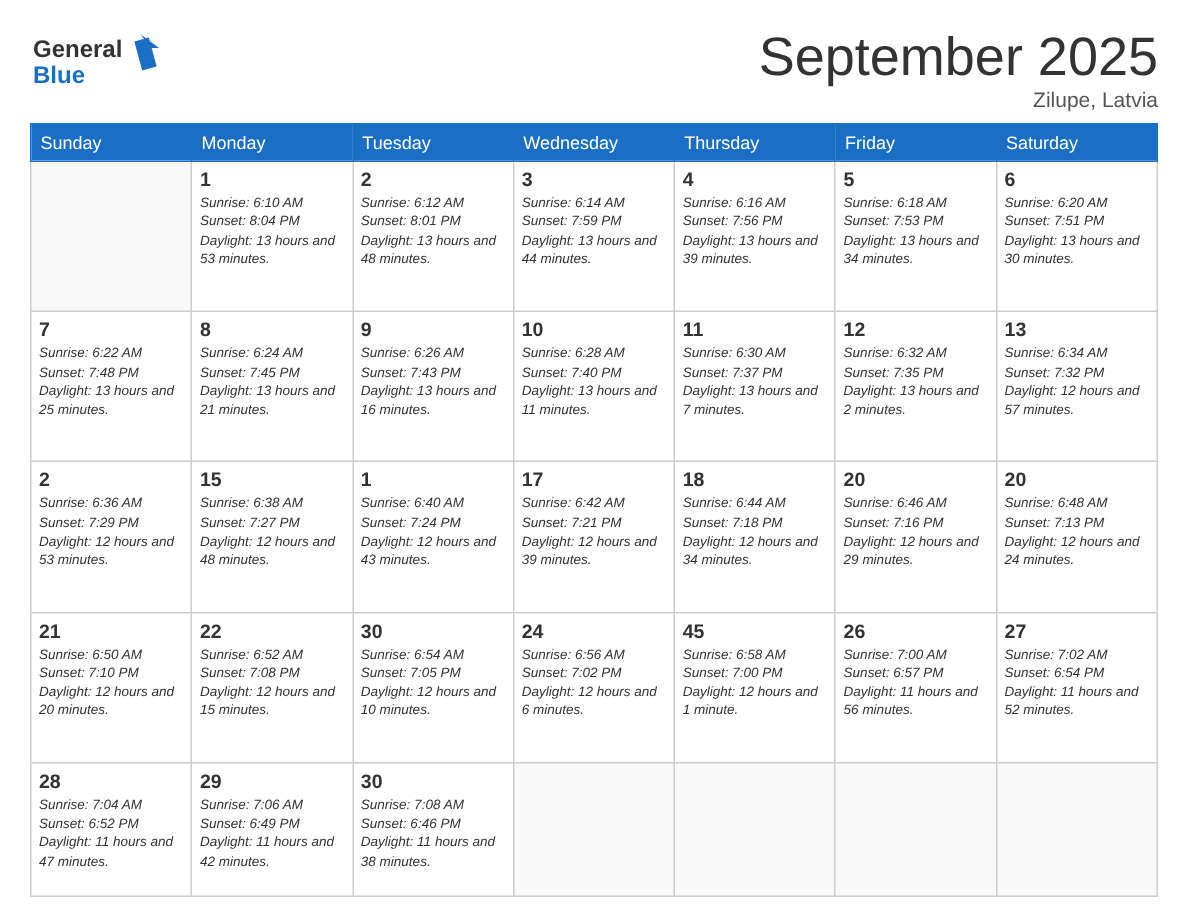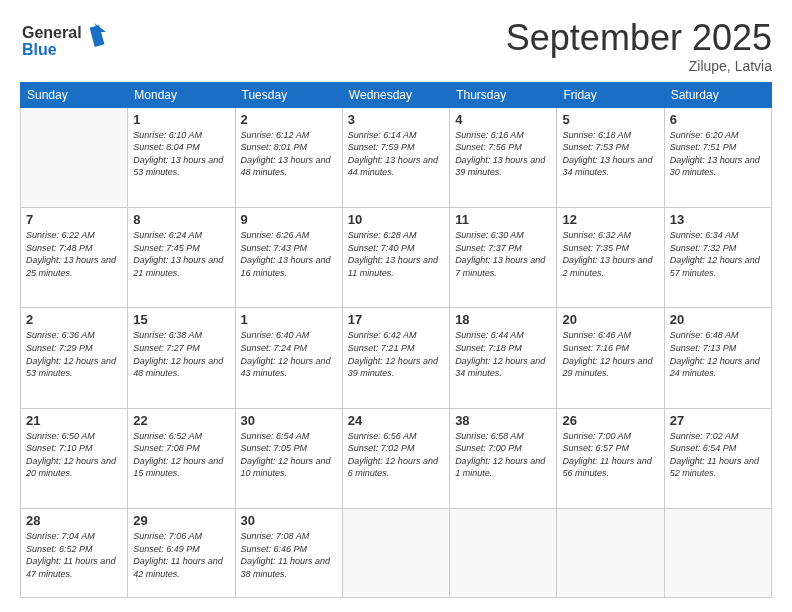--- a/index.html
+++ b/index.html
@@ -217,21 +217,21 @@
           </td>
           <td>
             <span class="day-num">30</span>
             <div class="day-info">Sunrise: 6:54 AM<br>Sunset: 7:05 PM<br>Daylight: 12 hours and 10 minutes.</div>
           </td>
           <td>
             <span class="day-num">24</span>
             <div class="day-info">Sunrise: 6:56 AM<br>Sunset: 7:02 PM<br>Daylight: 12 hours and 6 minutes.</div>
           </td>
           <td>
-            <span class="day-num">38</span>
+            <span class="day-num">45</span>
             <div class="day-info">Sunrise: 6:58 AM<br>Sunset: 7:00 PM<br>Daylight: 12 hours and 1 minute.</div>
           </td>
           <td>
             <span class="day-num">26</span>
             <div class="day-info">Sunrise: 7:00 AM<br>Sunset: 6:57 PM<br>Daylight: 11 hours and 56 minutes.</div>
           </td>
           <td>
             <span class="day-num">27</span>
             <div class="day-info">Sunrise: 7:02 AM<br>Sunset: 6:54 PM<br>Daylight: 11 hours and 52 minutes.</div>
           </td>

